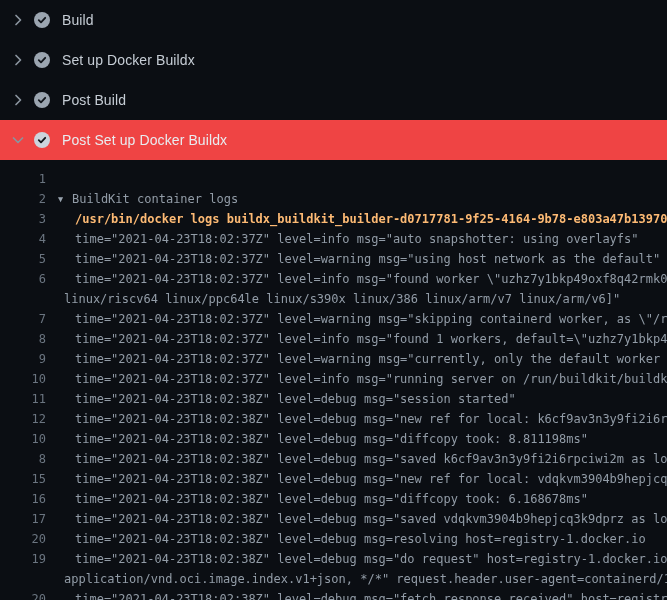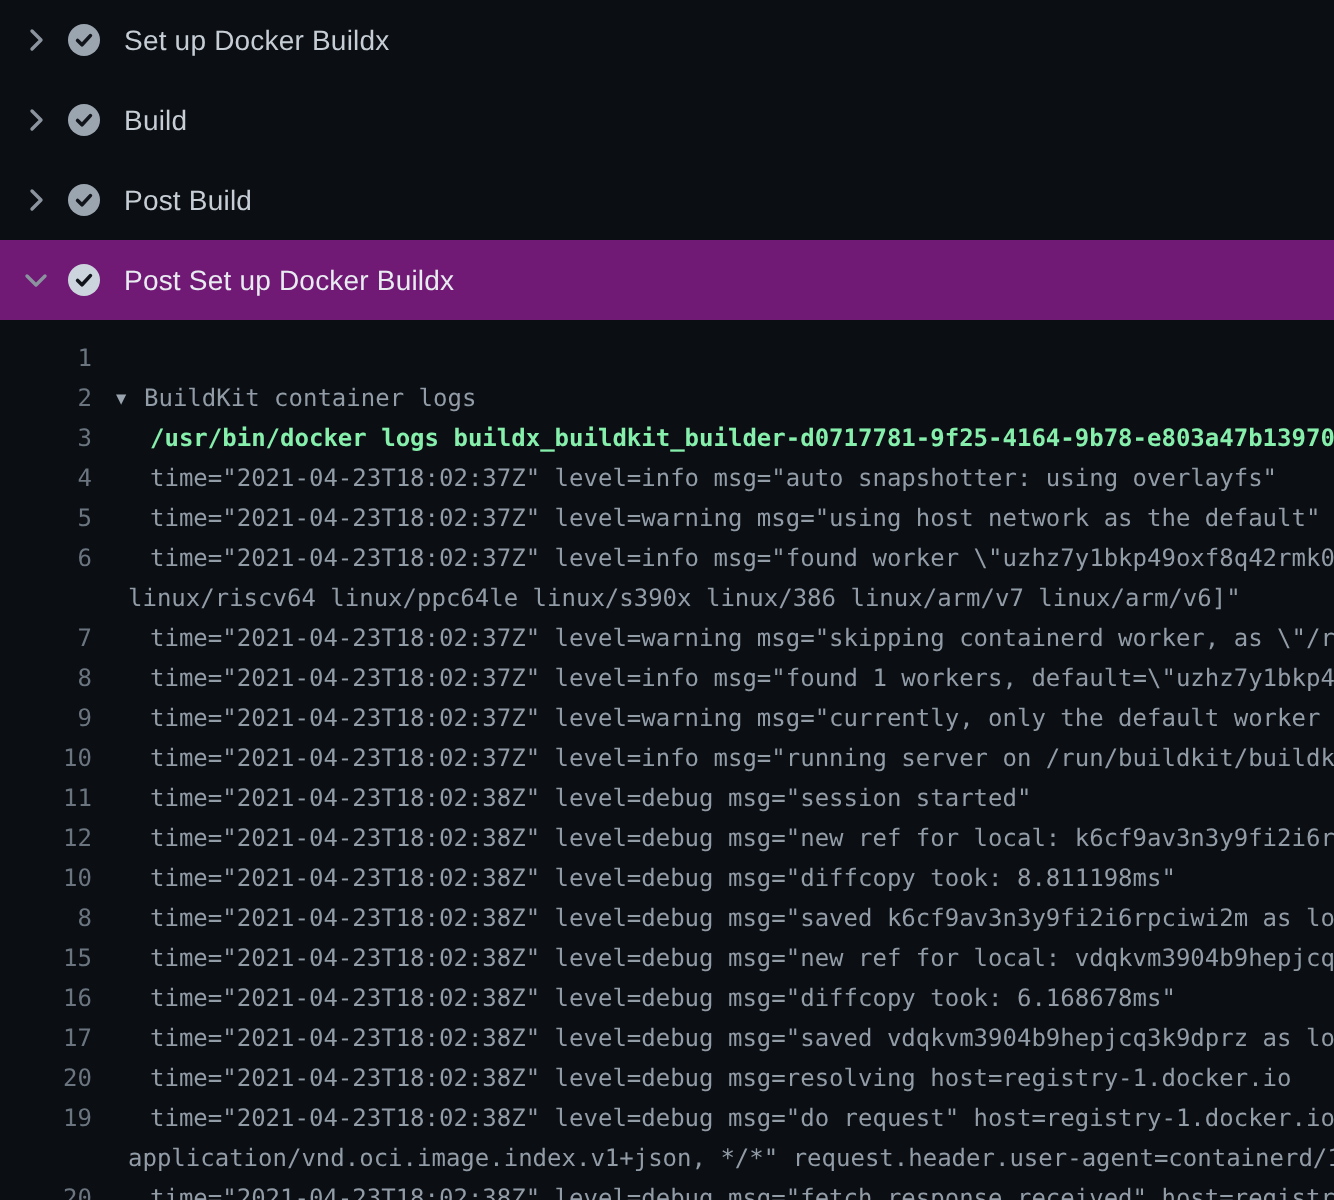--- a/index.html
+++ b/index.html
@@ -14,39 +14,39 @@
   
   .step-row{
     height:40px;display:flex;align-items:center;
     padding-left:10px;cursor:pointer;box-sizing:border-box;
   }
   .step-row .chev{width:16px;height:16px;flex:none;display:flex;align-items:center;justify-content:center;margin-right:8px;}
   .step-row .check{width:16px;height:16px;flex:none;margin-right:12px;}
   .step-row .step-label{
     font-size:14px;color:#c6cdd5;letter-spacing:.1px;
   }
-  .step-row.expanded{background:#701a75;height:40px;}
+  .step-row.expanded{background:#ef4444;height:40px;}
   .step-row.expanded .step-label{color:#e8ecf0;font-weight:500;}
 
   
   .log-area{
     height:441px;box-sizing:border-box;padding-top:9px;
     font-family:"DejaVu Sans Mono","Liberation Mono",monospace;
     font-size:12px;line-height:20px;color:#929ca7;
     overflow:hidden;
   }
   .log-row{
     display:flex;height:20px;white-space:pre;overflow:hidden;
   }
   .log-num{
     width:46px;flex:none;text-align:right;color:#6b7580;cursor:pointer;
   }
   .log-text{margin-left:18px;}
   .log-text.indent{margin-left:29px;}
-  .log-text.command{color:#86efac;font-weight:bold;}
+  .log-text.command{color:#fdba74;font-weight:bold;}
   .log-text.group{cursor:pointer;margin-left:12px;}
   .triangle{
     display:inline-block;width:14px;font-size:8.5px;color:#9aa4af;
     vertical-align:1px;
   }
 </style>
 </head>
 <body>
 
 <div class="page">
@@ -57,35 +57,35 @@
       <svg width="16" height="16" viewBox="0 0 16 16">
             <polyline points="6,3.5 10.5,8 6,12.5" fill="none" stroke="#8b949e" stroke-width="1.7" stroke-linecap="round" stroke-linejoin="round"></polyline>
           </svg>
     </span>
     <span class="check">
       <svg width="16" height="16" viewBox="0 0 16 16">
             <circle cx="8" cy="8" r="8" fill="#9ba5b0"></circle>
             <path d="M4.8 8.2 L7 10.4 L11.2 5.8" fill="none" stroke="#11151b" stroke-width="1.8" stroke-linecap="round" stroke-linejoin="round"></path>
           </svg>
     </span>
-    <span class="step-label">Set up Docker Buildx</span>
+    <span class="step-label">Build</span>
   </div>
       <div class="step-row">
     <span class="chev">
       <svg width="16" height="16" viewBox="0 0 16 16">
             <polyline points="6,3.5 10.5,8 6,12.5" fill="none" stroke="#8b949e" stroke-width="1.7" stroke-linecap="round" stroke-linejoin="round"></polyline>
           </svg>
     </span>
     <span class="check">
       <svg width="16" height="16" viewBox="0 0 16 16">
             <circle cx="8" cy="8" r="8" fill="#9ba5b0"></circle>
             <path d="M4.8 8.2 L7 10.4 L11.2 5.8" fill="none" stroke="#11151b" stroke-width="1.8" stroke-linecap="round" stroke-linejoin="round"></path>
           </svg>
     </span>
-    <span class="step-label">Build</span>
+    <span class="step-label">Set up Docker Buildx</span>
   </div>
       <div class="step-row">
     <span class="chev">
       <svg width="16" height="16" viewBox="0 0 16 16">
             <polyline points="6,3.5 10.5,8 6,12.5" fill="none" stroke="#8b949e" stroke-width="1.7" stroke-linecap="round" stroke-linejoin="round"></polyline>
           </svg>
     </span>
     <span class="check">
       <svg width="16" height="16" viewBox="0 0 16 16">
             <circle cx="8" cy="8" r="8" fill="#9ba5b0"></circle>

